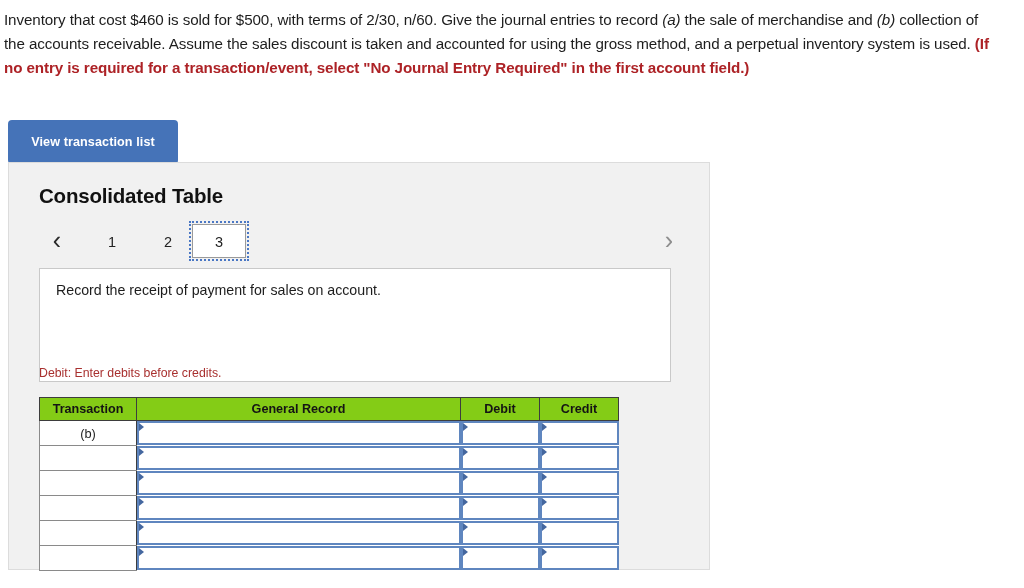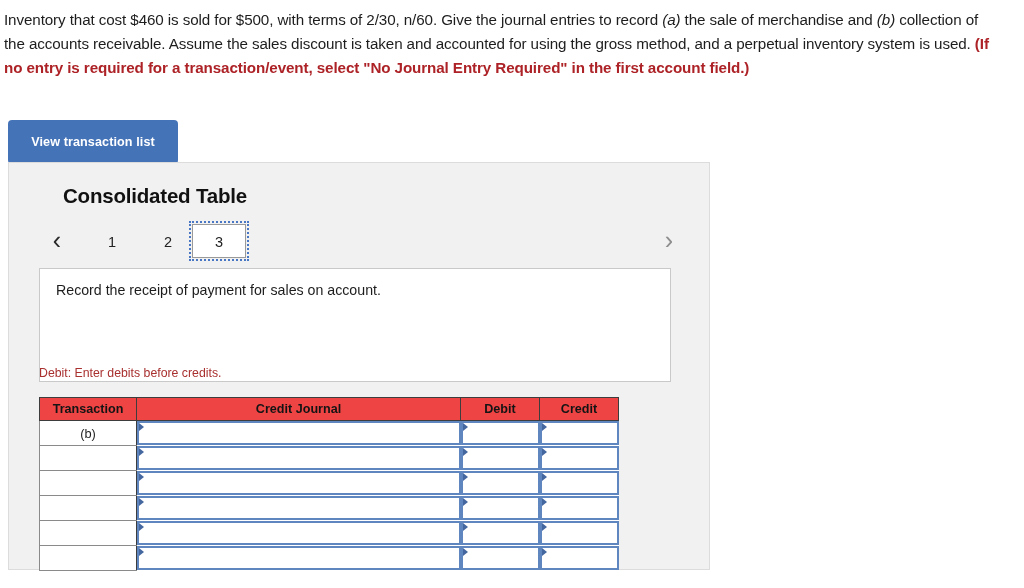--- a/index.html
+++ b/index.html
@@ -66,21 +66,20 @@
   }
 
   #panel-title {
     position: absolute;
     left: 30px;
     top: 21px;
     font-size: 20.5px;
     font-weight: bold;
     color: #111111;
     letter-spacing: -0.2px;
-    margin-left: 24px;
   }
 
   
   #pager {
     position: absolute;
     left: 28px;
     top: 58px;
     width: 648px;
     height: 46px;
   }
@@ -156,21 +155,21 @@
   
   #journal-table {
     position: absolute;
     left: 30px;
     top: 234px;
     width: 579px;
     border-collapse: collapse;
     table-layout: fixed;
   }
   #journal-table th {
-    background: #ef4444;
+    background: #84cc16;
     border: 1px solid #3d3d3d;
     height: 22px;
     font-size: 12.6px;
     font-weight: bold;
     color: #141414;
     padding: 0;
     text-align: center;
   }
   #journal-table td {
     border: 1px solid #8a8a8a;
@@ -247,21 +246,21 @@
   <table id="journal-table">
     <colgroup>
       <col class="col-trans">
         <col class="col-gj">
         <col class="col-debit">
         <col class="col-credit">
     </colgroup>
     <thead>
       <tr>
         <th>Transaction</th>
-        <th>Credit Journal</th>
+        <th>General Record</th>
         <th>Debit</th>
         <th>Credit</th>
       </tr>
     </thead>
     <tbody id="journal-body">
         <tr>
           <td class="trans-cell">(b)</td>
           <td class="input-cell">
             <div class="cell-input">
               <span class="tri"></span>

